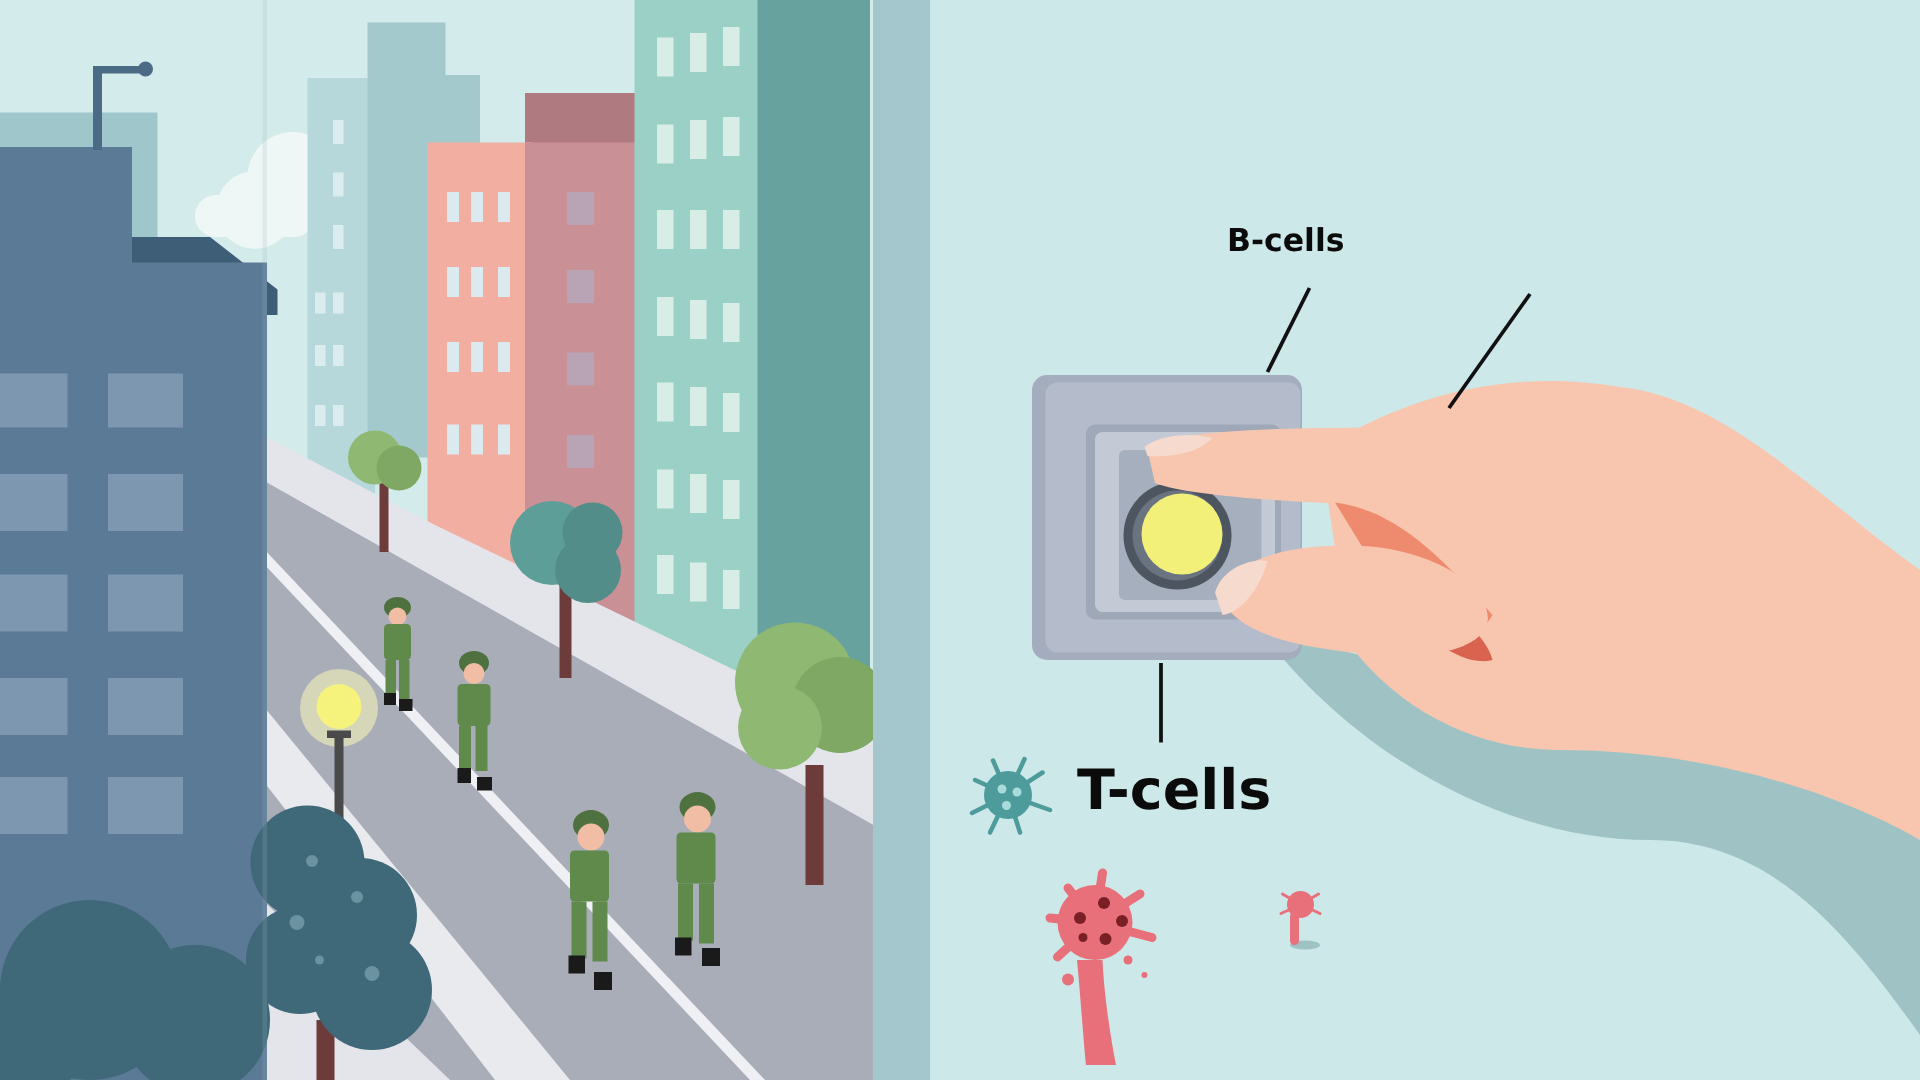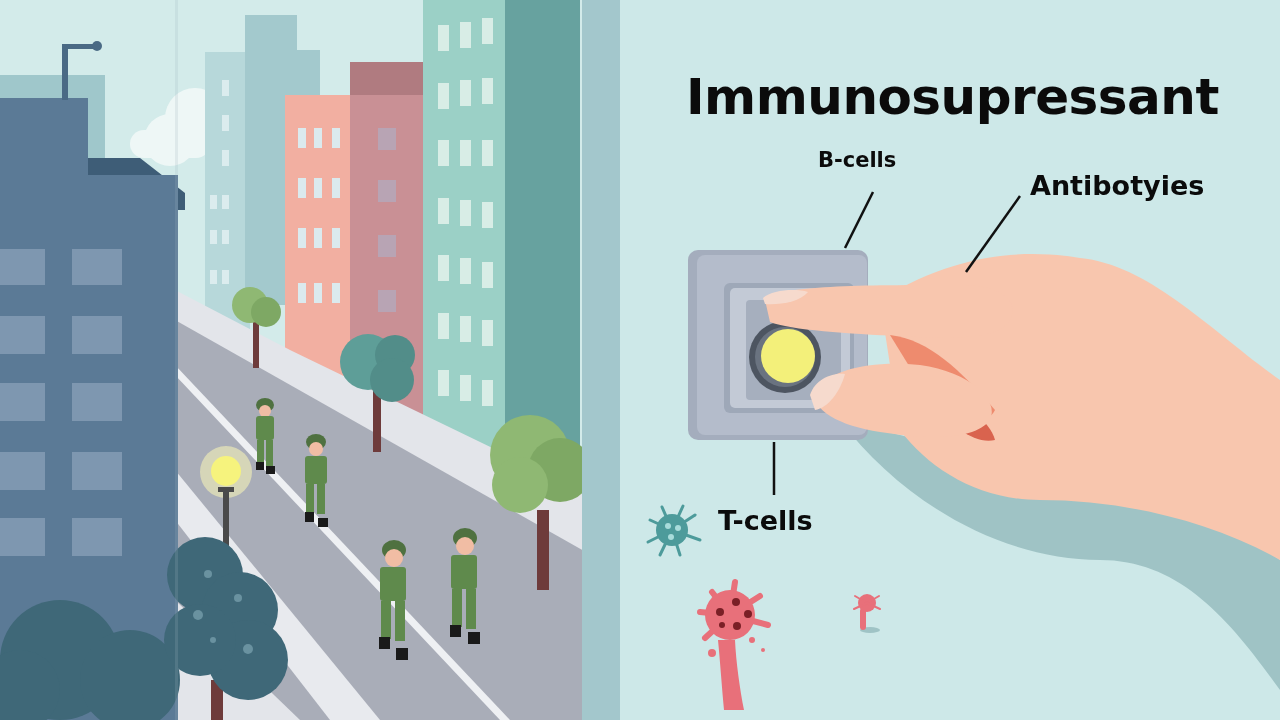--- a/index.html
+++ b/index.html
@@ -3,21 +3,21 @@
 <meta charset="utf-8">
 <style>
   html, body { margin:0; padding:0; }
   body { width:1280px; height:720px; overflow:hidden; background:#cde8e8; font-family:"DejaVu Sans", sans-serif; }
   .stage { position:relative; width:1280px; height:720px; }
   svg.scene { position:absolute; left:0; top:0; }
   .label { position:absolute; color:#0b0b0b; font-family:"DejaVu Sans", sans-serif; font-weight:bold; white-space:nowrap; }
   .title { left:686px; top:68px; font-size:50px; letter-spacing:-0.5px; }
   .lbl-b { left:818px; top:148px; font-size:21px; }
   .lbl-ab { left:1030px; top:170px; font-size:27px; }
-  .lbl-t { left:718px; top:505px; font-size:27px; }
+  .lbl-t { left:718px; top:505px; font-size:37px; }
 </style>
 </head>
 <body>
 
 <div class="stage">
 <svg class="scene" width="1280" height="720" viewBox="0 0 1280 720">
 
   <g>
     <rect x="0" y="0" width="600" height="720" fill="#d3ebea"></rect>
 
@@ -291,17 +291,15 @@
       <g stroke="#e8707a" stroke-width="2" stroke-linecap="round">
         <line x1="867" y1="603" x2="855" y2="596"></line>
             <line x1="867" y1="603" x2="879" y2="596"></line>
             <line x1="867" y1="603" x2="880" y2="609"></line>
             <line x1="867" y1="603" x2="854" y2="609"></line>
       </g>
     </g>
   </g>
 </svg>
 
-<div class="label title">Immunosupressant</div>
 <div class="label lbl-b">B-cells</div>
-<div class="label lbl-ab">Antibotyies</div>
 <div class="label lbl-t">T-cells</div>
 </div>
 
 </body></html>

